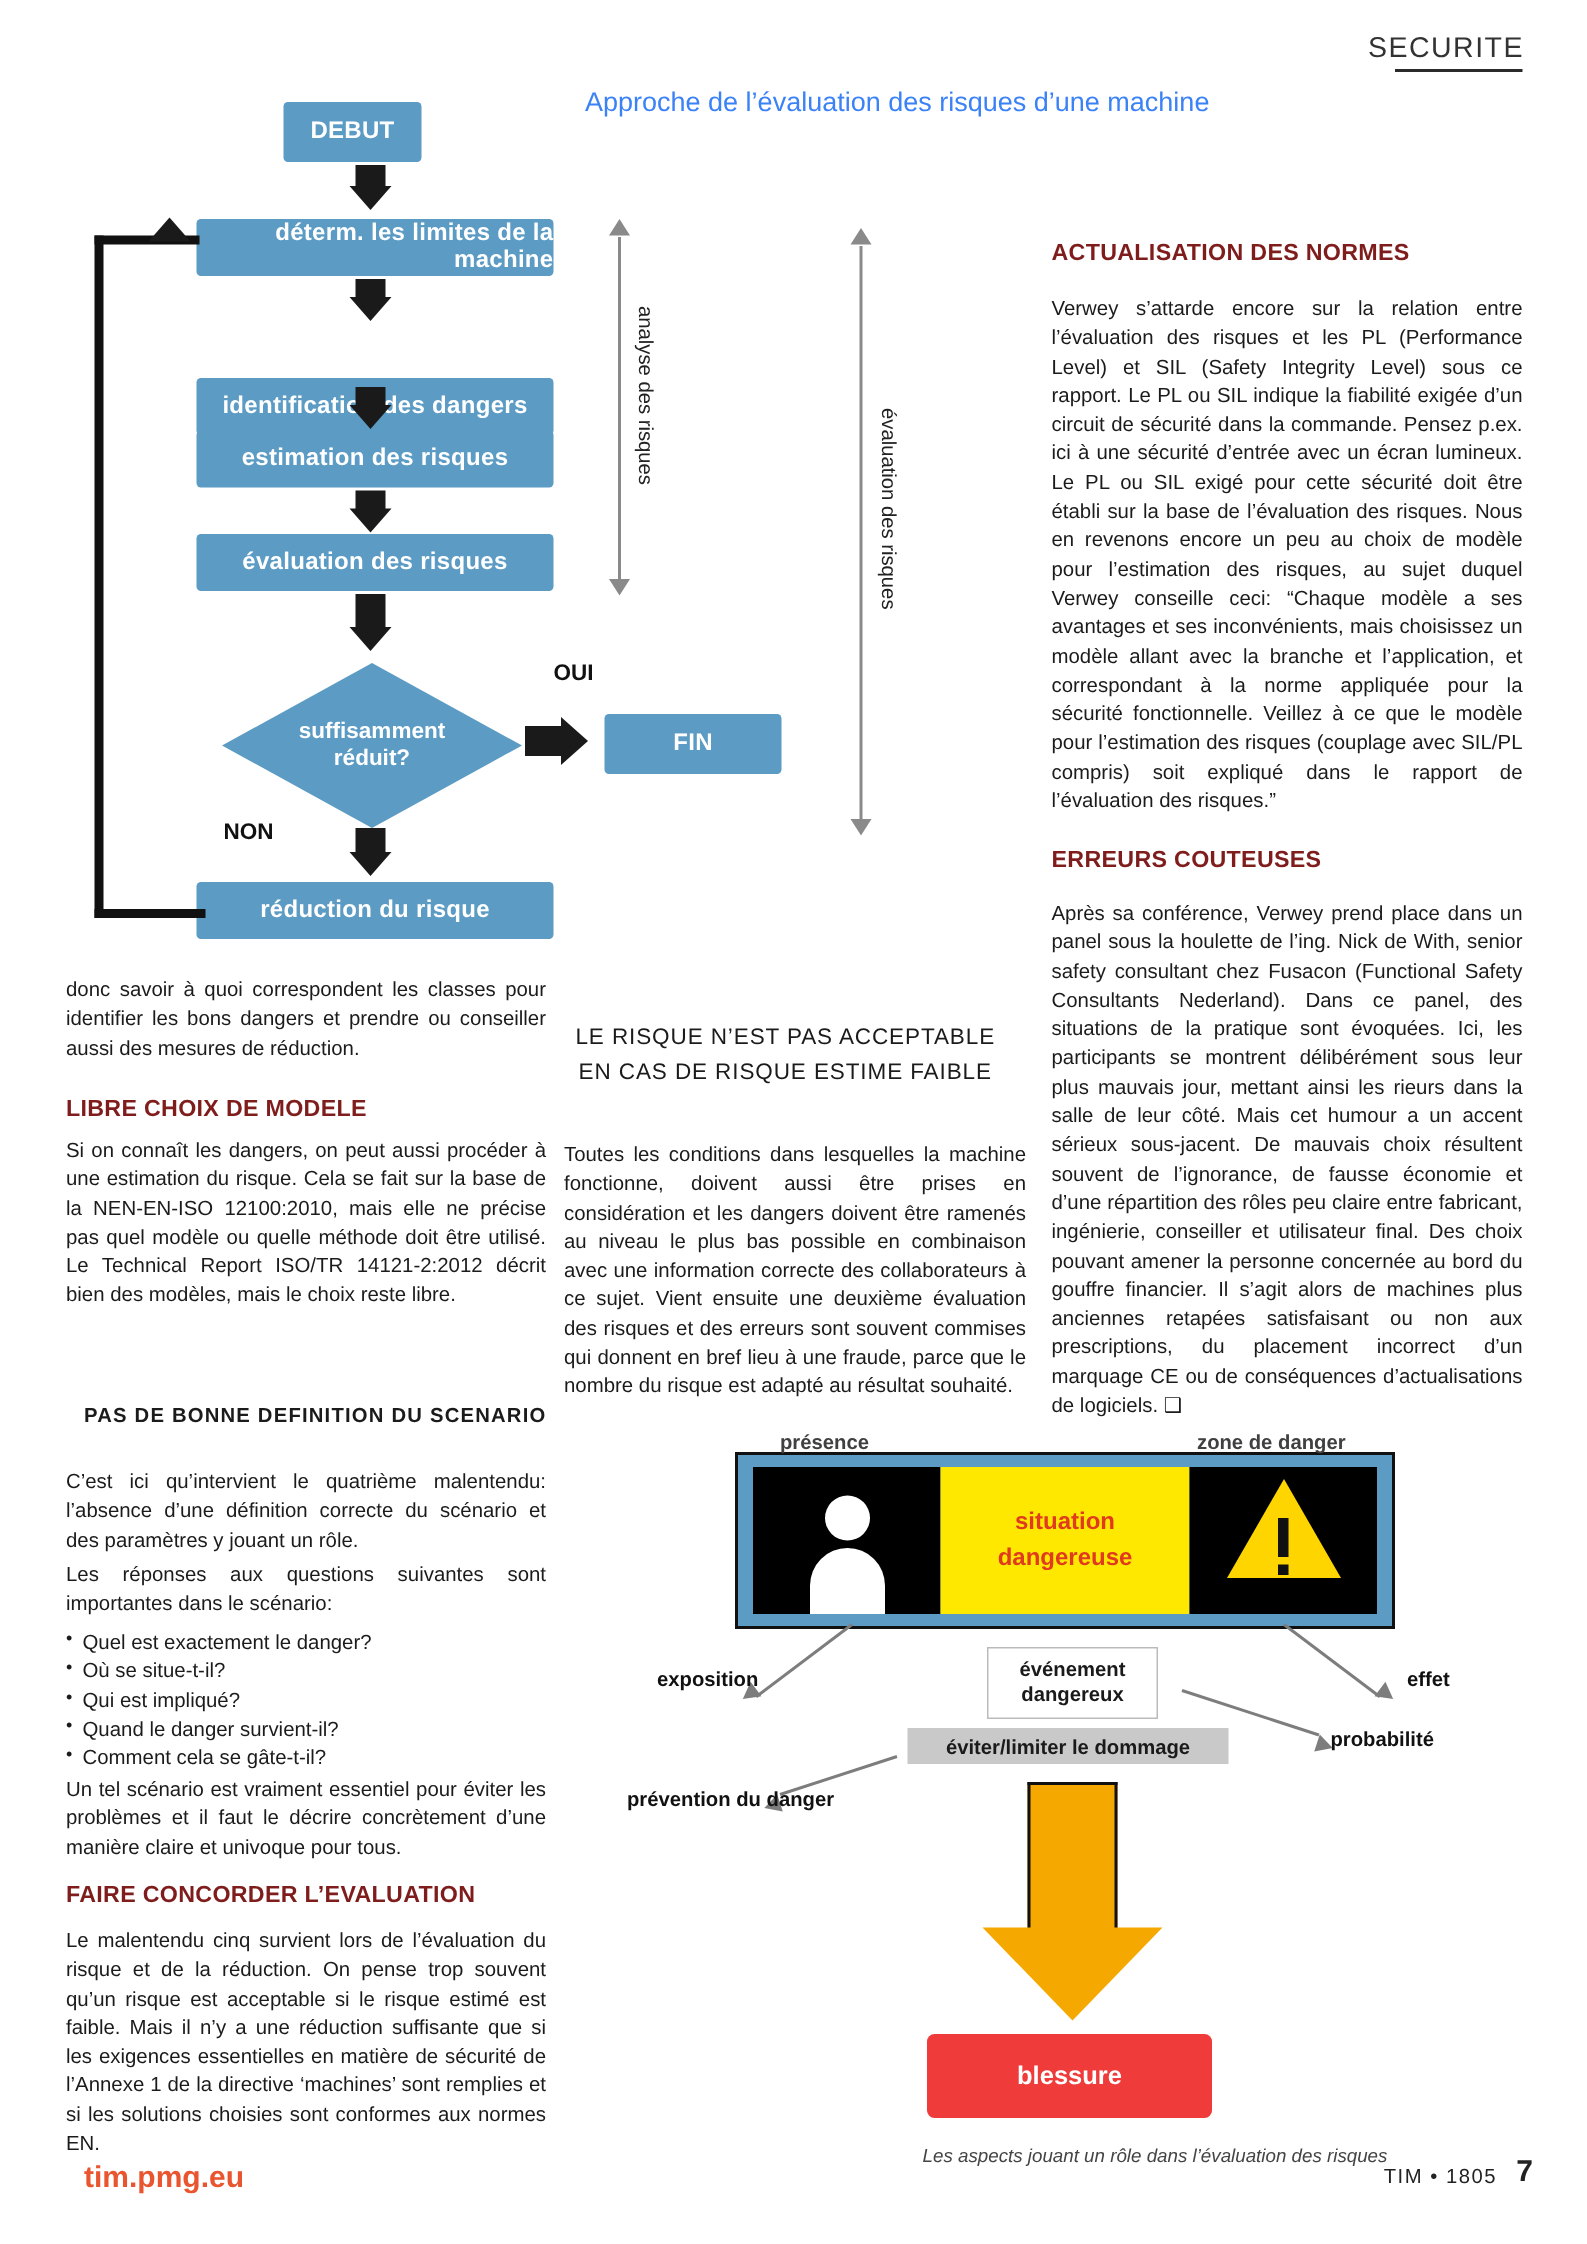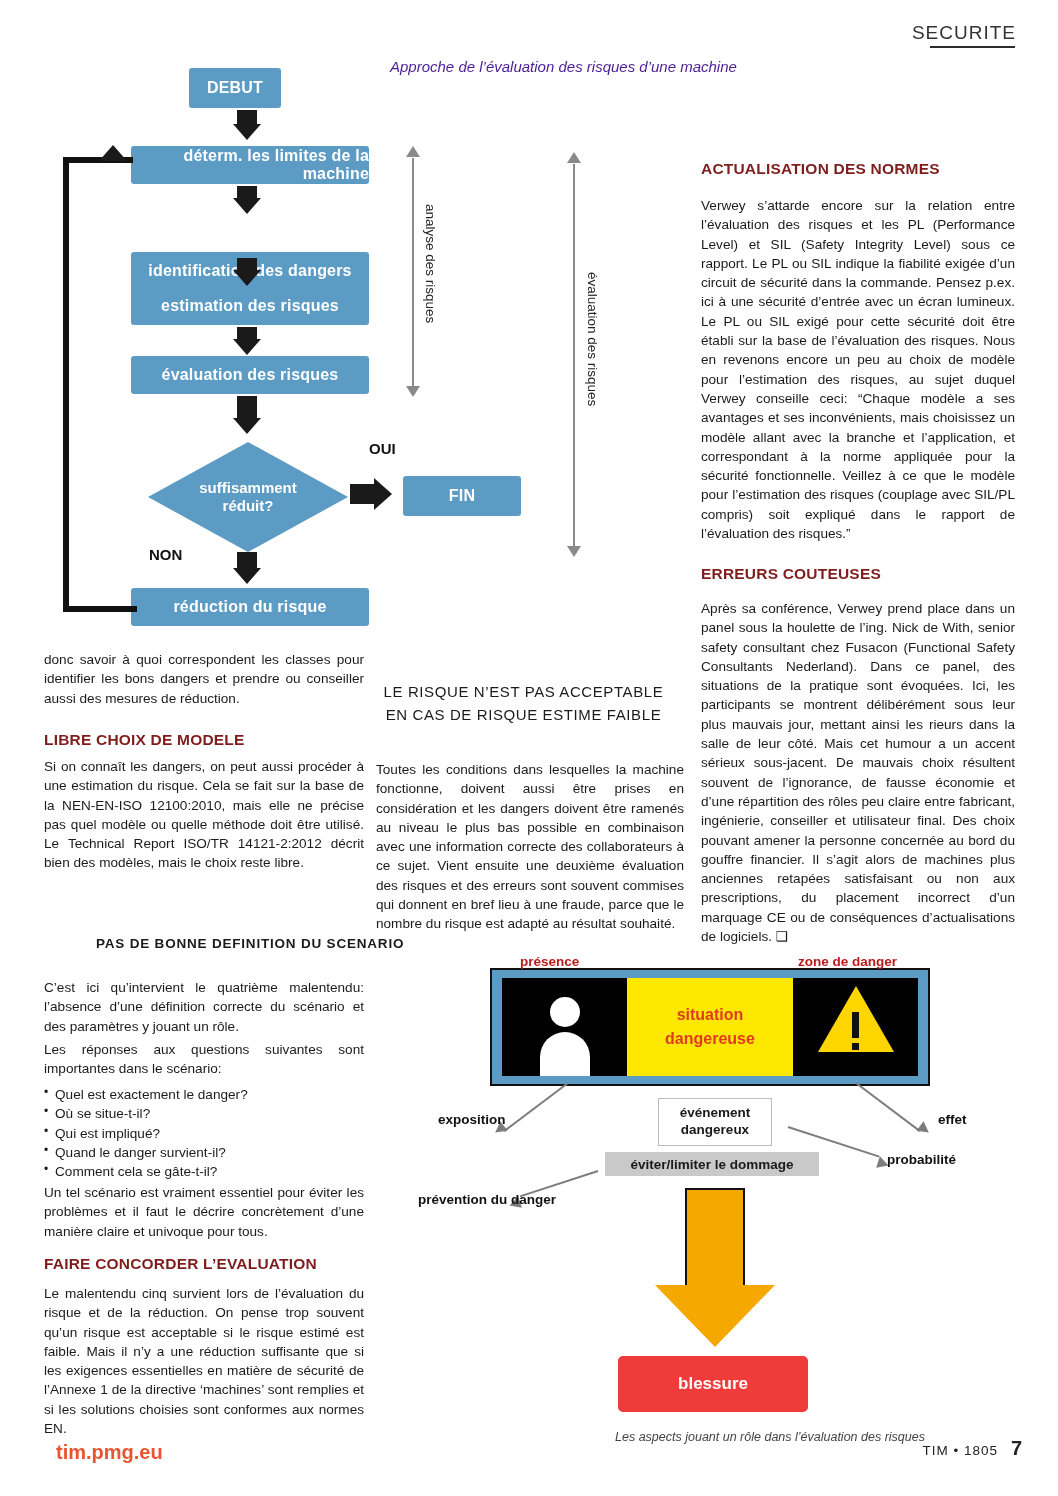--- a/index.html
+++ b/index.html
@@ -38,23 +38,22 @@
     letter-spacing: 1px;
     color: #333333;
     font-family: "Liberation Sans", sans-serif;
   }
 
   
   .flow-caption {
     position: absolute;
     left: 390px;
     top: 58px;
-    font-size: 15px;
-    font-style: italic;
-    color: #4c1d95;
+    font-size: 18px;
+    color: #3b82f6;
   }
   .flowbox {
     position: absolute;
     background: #5b9bc4;
     color: #ffffff;
     font-weight: bold;
     font-size: 16px;
     display: flex;
     align-items: center;
     justify-content: center;
@@ -150,21 +149,20 @@
     font-weight: bold;
     color: #7f1d1d;
     letter-spacing: 0.2px;
   }
   .h-small {
     position: absolute;
     font-size: 13.5px;
     font-weight: bold;
     letter-spacing: 0.8px;
     color: #1b1b1b;
-    margin-left: 40px;
   }
   .pullquote {
     position: absolute;
     text-align: center;
     font-size: 15px;
     letter-spacing: 0.6px;
     color: #1b1b1b;
     line-height: 1.5;
   }
   ul.bullets {
@@ -285,21 +283,21 @@
   .warn-dot {
     position: absolute;
     left: 452px;
     top: 83px;
     width: 7px;
     height: 7px;
     background: #111;
   }
   .lbl-white {
     position: absolute;
-    color: #b91c1c;
+    color: #404040;
     font-weight: bold;
     font-size: 13.5px;
   }
   .lbl-dark {
     position: absolute;
     color: #111;
     font-weight: bold;
     font-size: 13.5px;
   }
   .evt-box {

